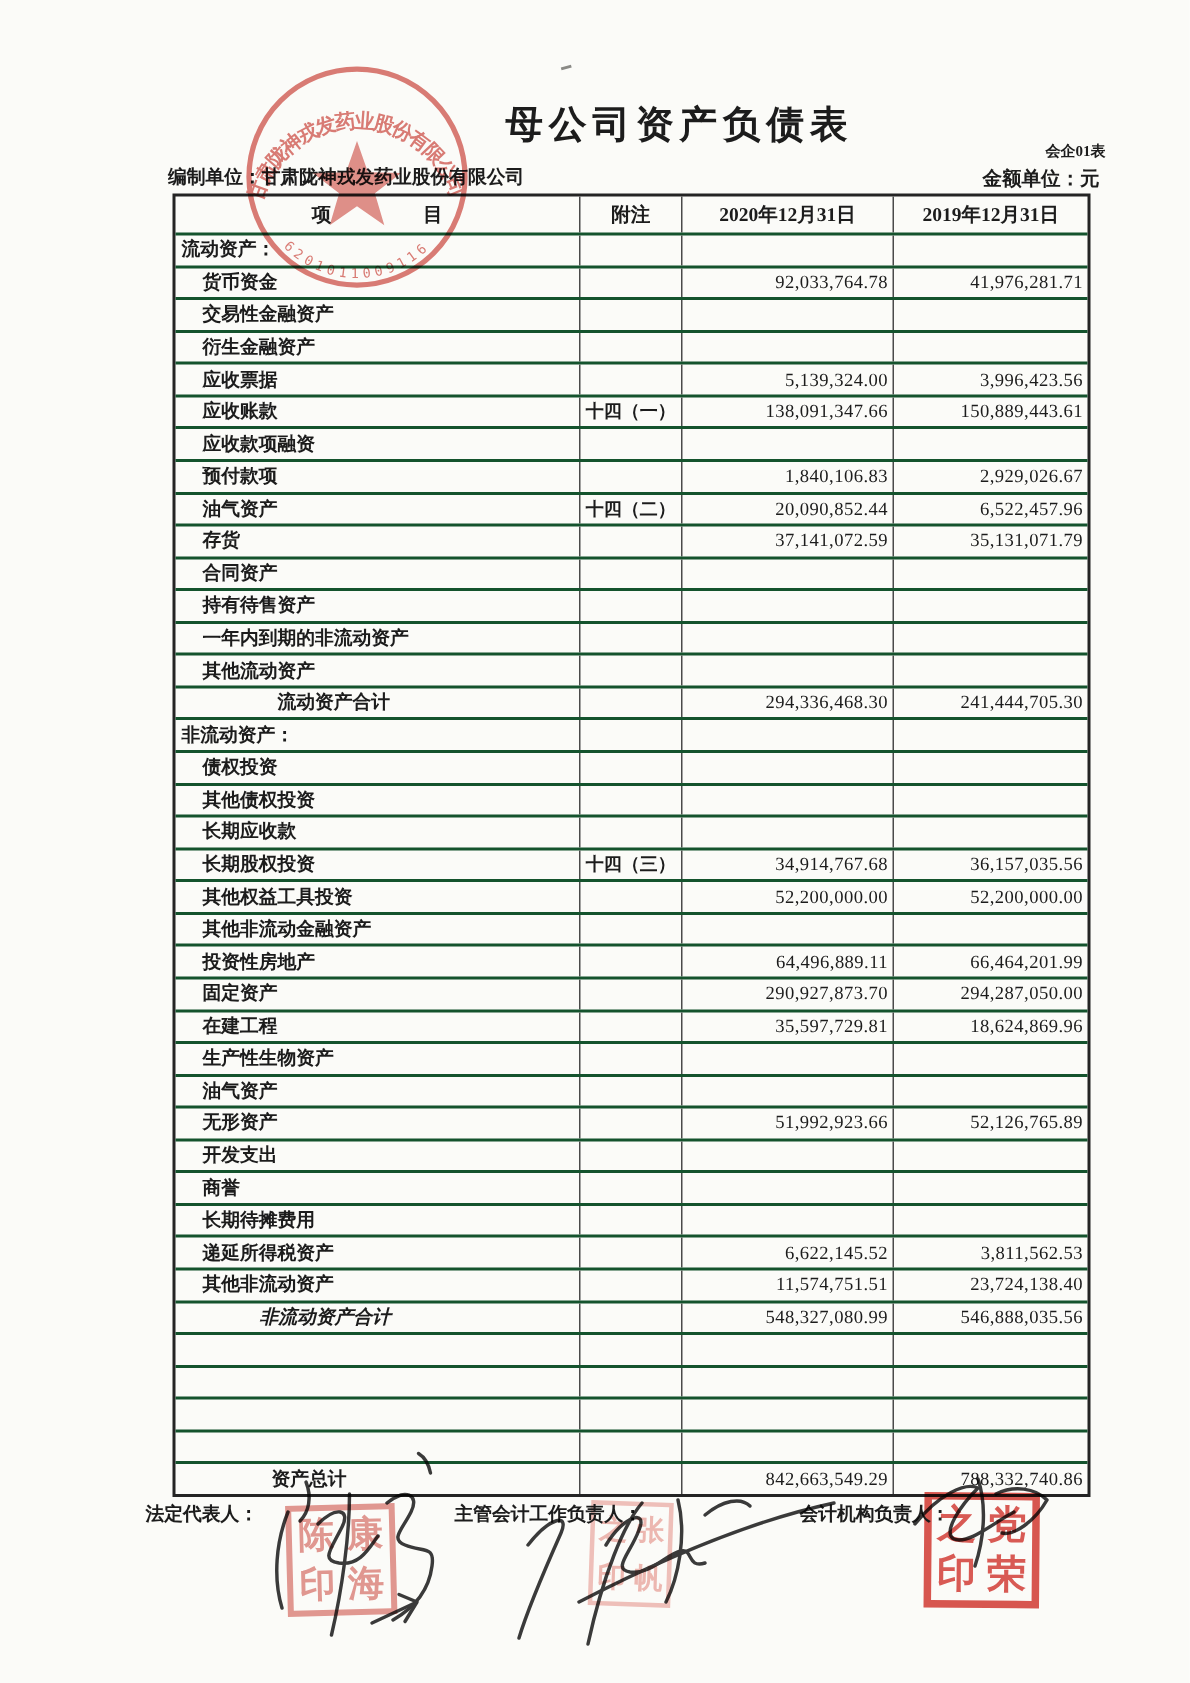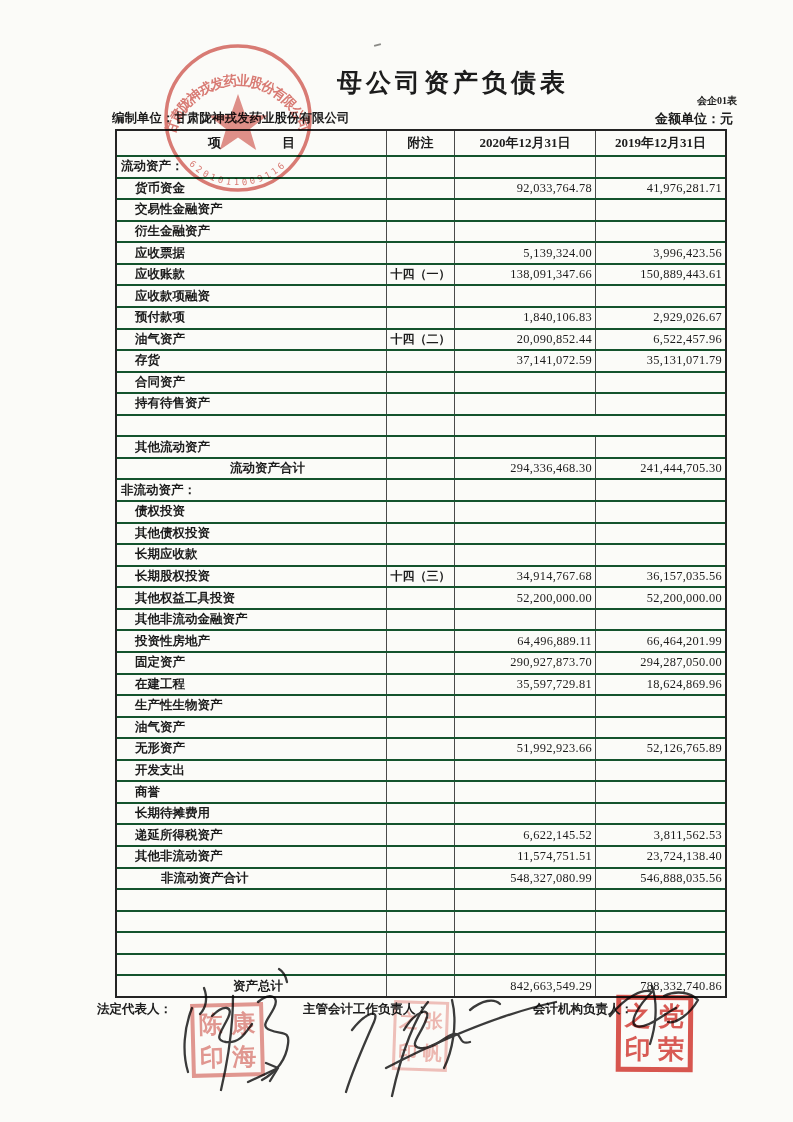--- a/index.html
+++ b/index.html
@@ -24,23 +24,23 @@
     display:flex;flex-direction:column;background:transparent;
   }
   .row{display:grid;grid-template-columns:270px 68px 141px 1fr;flex:1 1 0;border-top:2px solid #14532d;min-height:0;}
   .row.hrow{flex:0 0 24px;border-top:none;}
   .c{border-right:1px solid #4a4a4a;display:flex;align-items:center;overflow:hidden;min-width:0;}
   .c:last-child{border-right:none;}
   .hrow .c{justify-content:center;font-weight:700;font-size:13px;}
   .hrow .col-item{word-spacing:58px;white-space:pre;}
   .lab{padding-left:18px;font-weight:700;font-size:12.5px;white-space:nowrap;}
   .section .lab{padding-left:4px;}
-  .total-current .lab{padding-left:113px;}
-  .total-noncurrent .lab{padding-left:44px;}
-  .grand .lab{padding-left:116px;}
+  .total-current .lab{padding-left:68px;}
+  .total-noncurrent .lab{padding-left:56px;font-style:italic;}
+  .grand .lab{padding-left:64px;}
   .note{justify-content:center;font-weight:700;font-size:12px;white-space:nowrap;}
   .amt{justify-content:flex-end;padding-right:3px;font-size:12.4px;letter-spacing:.3px;white-space:nowrap;}
 
   
   .company-stamp{left:153px;top:36px;opacity:.72;mix-blend-mode:multiply;}
   .name-seal{
     display:grid;grid-template-columns:1fr 1fr;box-sizing:border-box;
     mix-blend-mode:multiply;font-weight:700;line-height:1;
   }
   .name-seal span{display:flex;align-items:center;justify-content:center;}
@@ -128,20 +128,21 @@
         <div class="c lab">合同资产</div>
         <div class="c note"></div>
         <div class="c amt"></div>
         <div class="c amt"></div>
       </div><div class="row item">
         <div class="c lab">持有待售资产</div>
         <div class="c note"></div>
         <div class="c amt"></div>
         <div class="c amt"></div>
       </div><div class="row item">
+        <div class="c lab">一年内到期的非流动资产</div>
         <div class="c note"></div>
         <div class="c amt"></div>
         <div class="c amt"></div>
       </div><div class="row item">
         <div class="c lab">其他流动资产</div>
         <div class="c note"></div>
         <div class="c amt"></div>
         <div class="c amt"></div>
       </div><div class="row total-current">
         <div class="c lab">流动资产合计</div>

